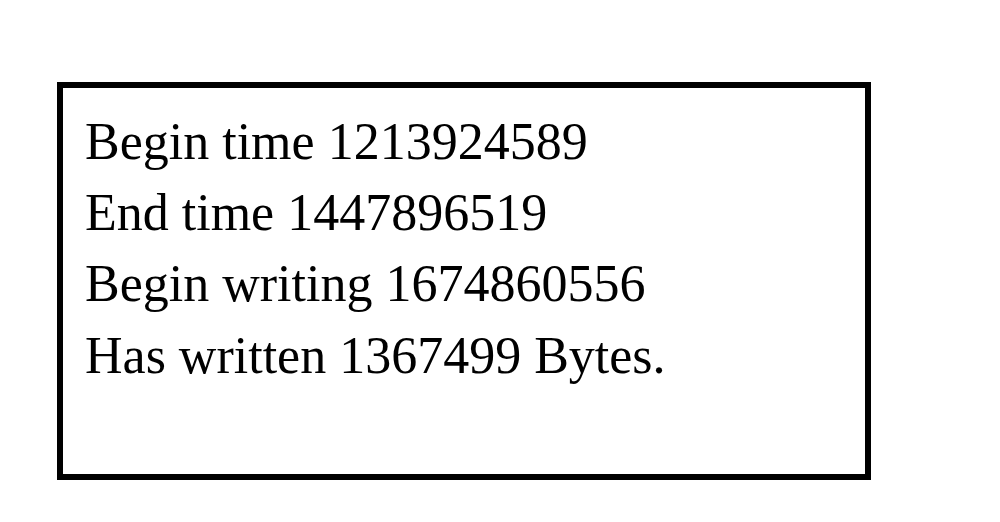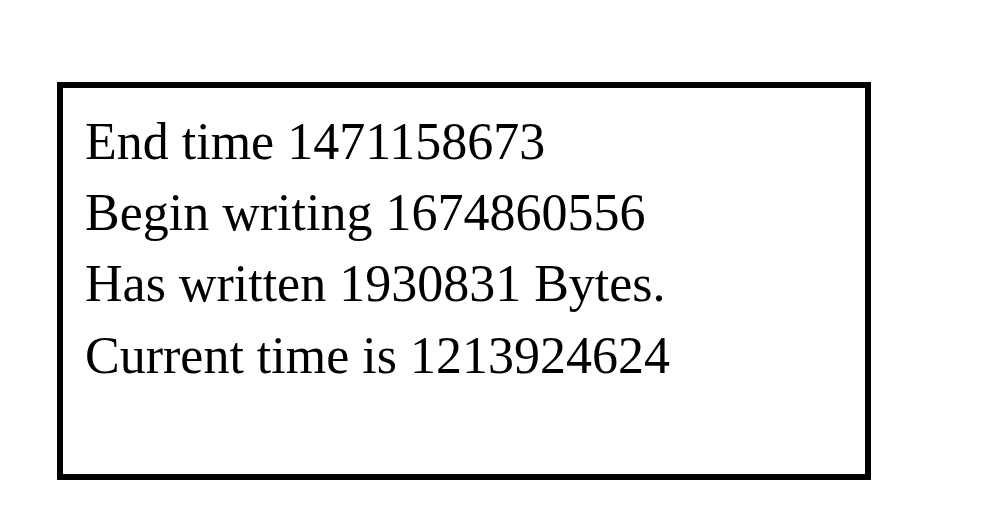--- a/index.html
+++ b/index.html
@@ -27,17 +27,17 @@
       font-size: 52px;
       line-height: 1.37;
       color: #000000;
       white-space: nowrap;
     }
   </style>
 </head>
 <body>
 
 <div class="output-box">
-  <div class="log-line">End time 1471158673</div>
+  <div class="log-line">Begin time 1213924589</div>
+  <div class="log-line">End time 1447896519</div>
   <div class="log-line">Begin writing 1674860556</div>
-  <div class="log-line">Has written 1930831 Bytes.</div>
-  <div class="log-line">Current time is 1213924624</div>
+  <div class="log-line">Has written 1367499 Bytes.</div>
 </div>
 
 </body></html>

